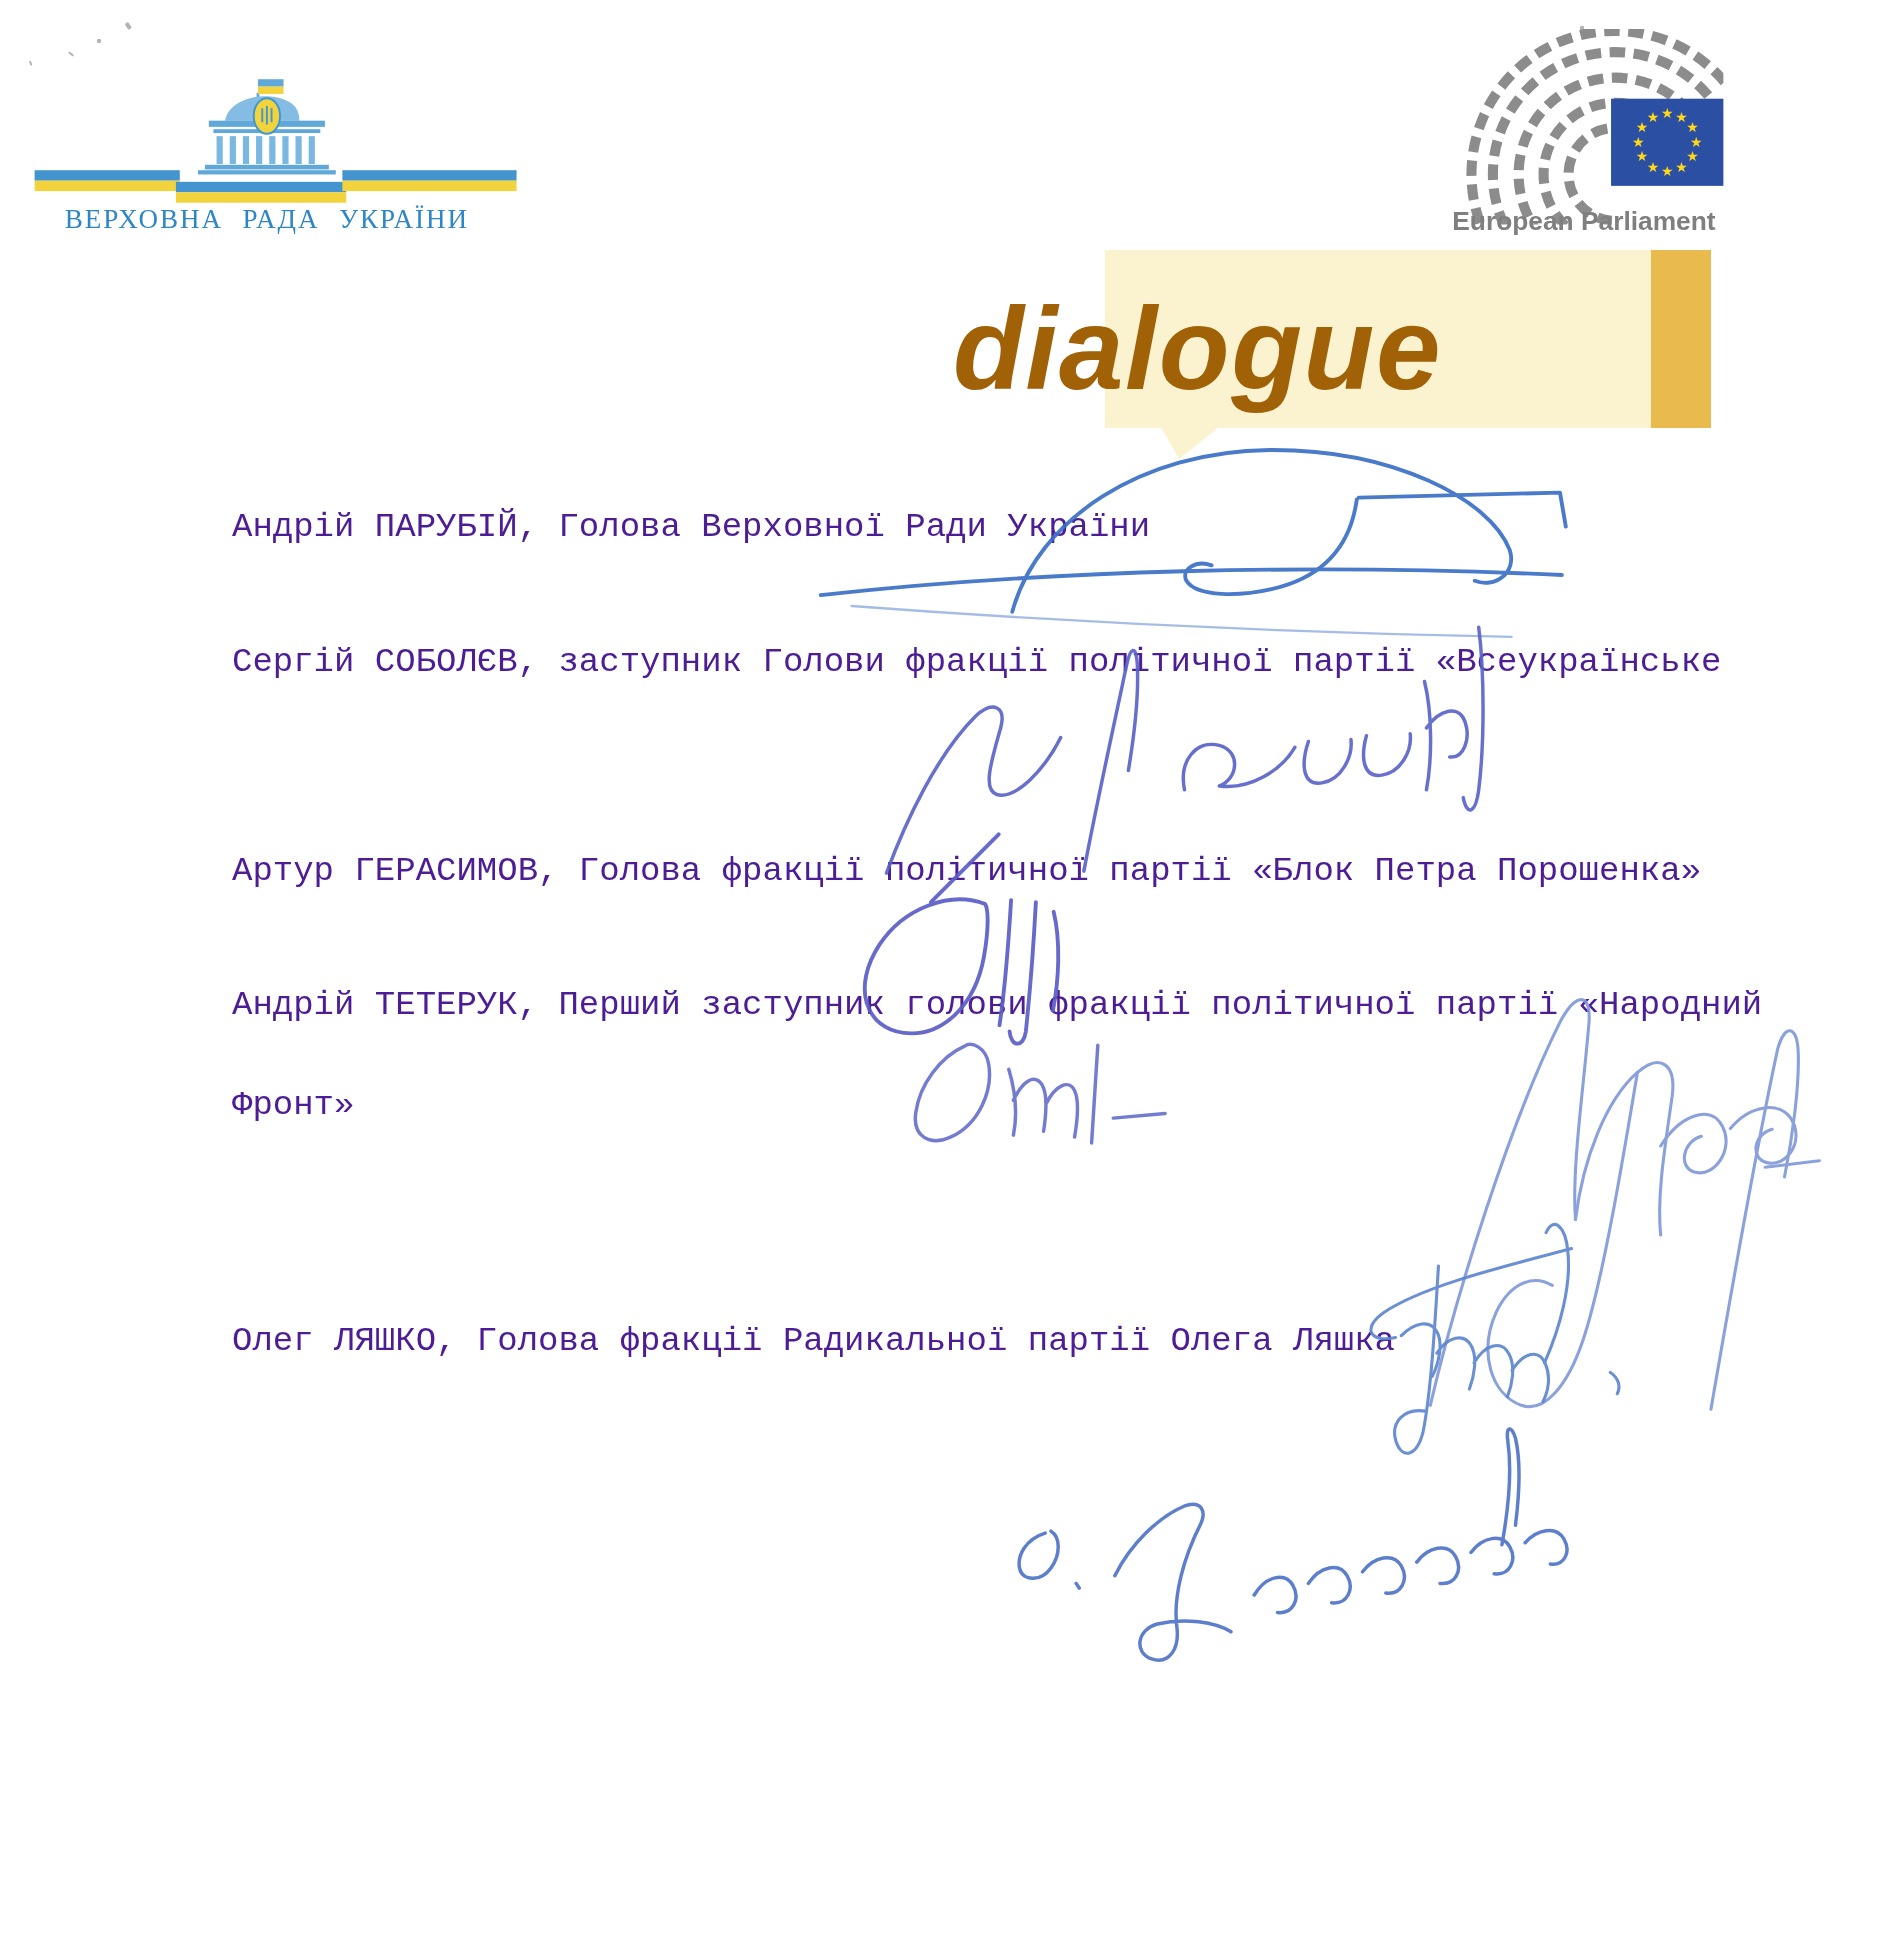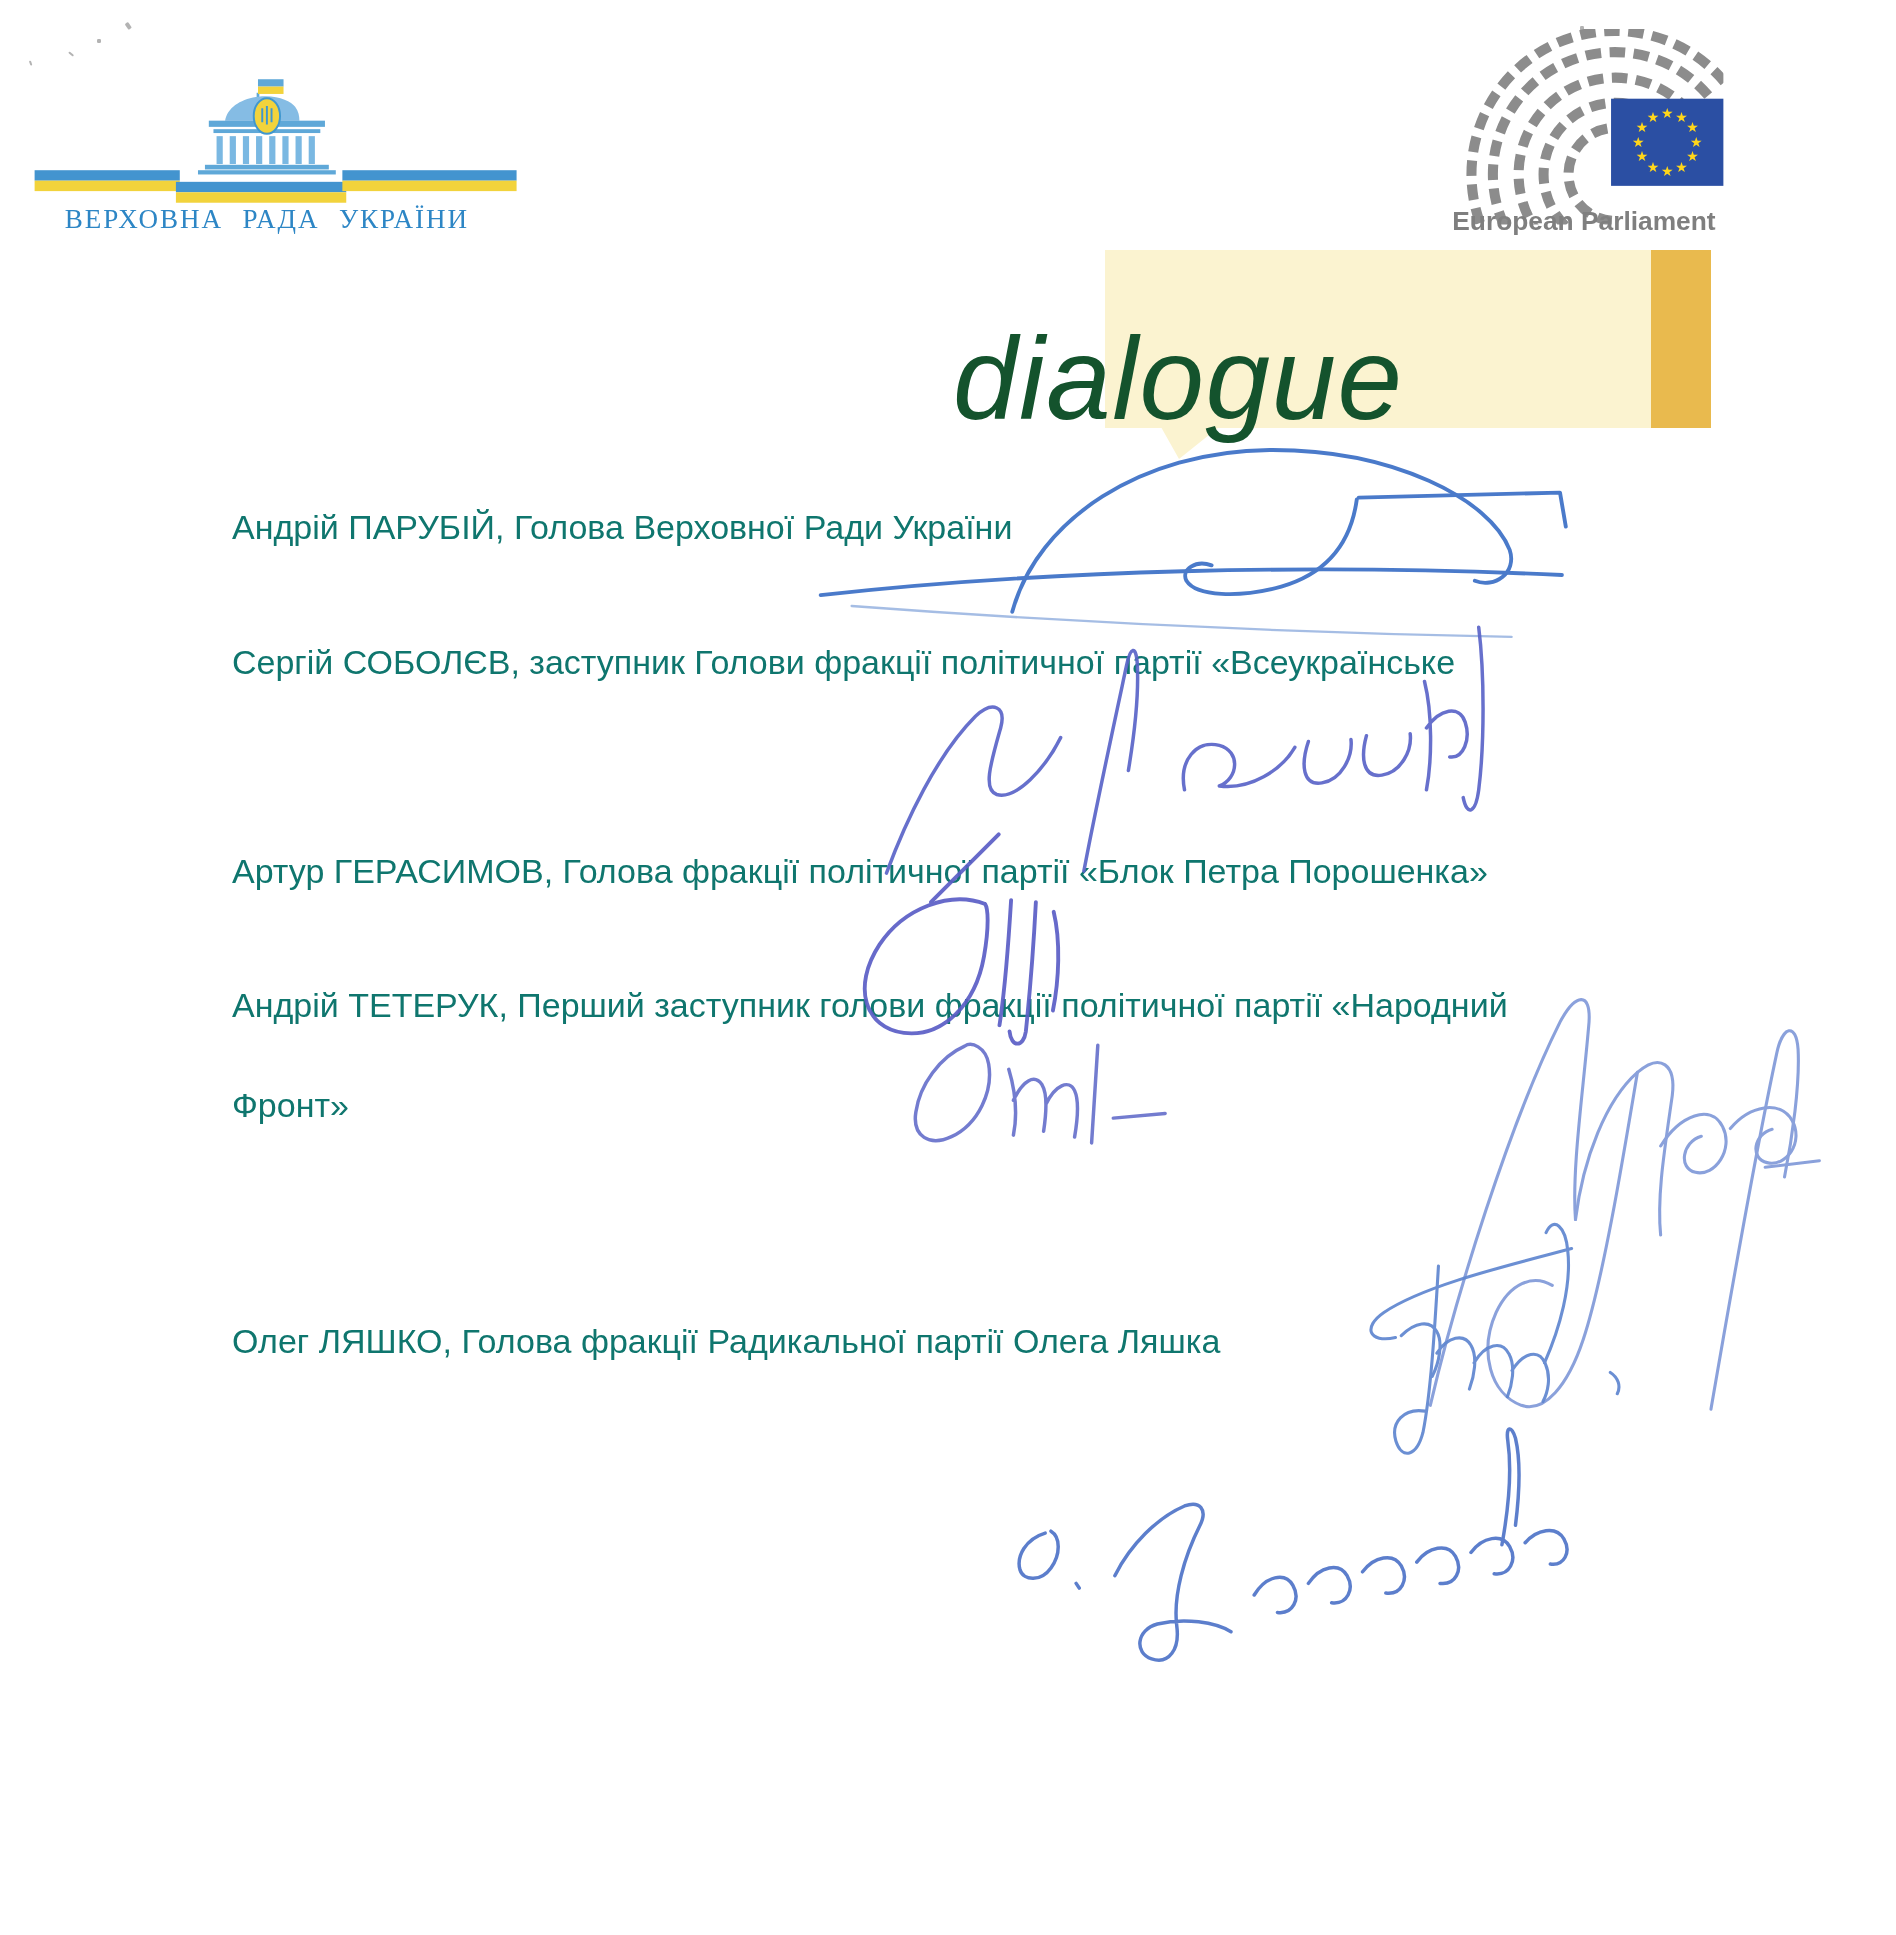--- a/index.html
+++ b/index.html
@@ -23,28 +23,28 @@
     position:absolute;left:1161px;top:427px;width:58px;height:32px;
     background:#fbf3d0;clip-path:polygon(0 0,100% 0,31% 100%);z-index:1;
   }
   #title-primary{
     position:absolute;left:360px;top:305px;z-index:2;
     font-family:"Liberation Sans",sans-serif;font-size:99px;line-height:1;
     color:#8b8b95;letter-spacing:0.8px;white-space:nowrap;
   }
   #title-accent{
     position:absolute;left:953px;top:291px;z-index:2;
-    font-family:"Liberation Sans",sans-serif;font-style:italic;font-weight:normal;
-    font-size:116px;line-height:1;color:#14532d;letter-spacing:1.5px;white-space:nowrap;margin-top:30px;
+    font-family:"Liberation Sans",sans-serif;font-style:italic;font-weight:bold;
+    font-size:116px;line-height:1;color:#a16207;letter-spacing:1.5px;white-space:nowrap;
   }
   
   .textline{
     position:absolute;left:232px;z-index:2;
-    font-family:Liberation Sans, sans-serif;font-size:34px;line-height:1.15;
-    color:#0f766e;white-space:nowrap;
+    font-family:Liberation Mono, monospace;font-size:34px;line-height:1.15;
+    color:#4c1d95;white-space:nowrap;
   }
   
   #sig-svg{position:absolute;left:0;top:0;z-index:3;pointer-events:none;}
   #sig-svg path{fill:none;stroke-linecap:round;stroke-linejoin:round;}
   
   .speck{position:absolute;background:#8a8a8a;opacity:.65;border-radius:1.2px;z-index:0;}
 </style>
 </head>
 <body>
 

